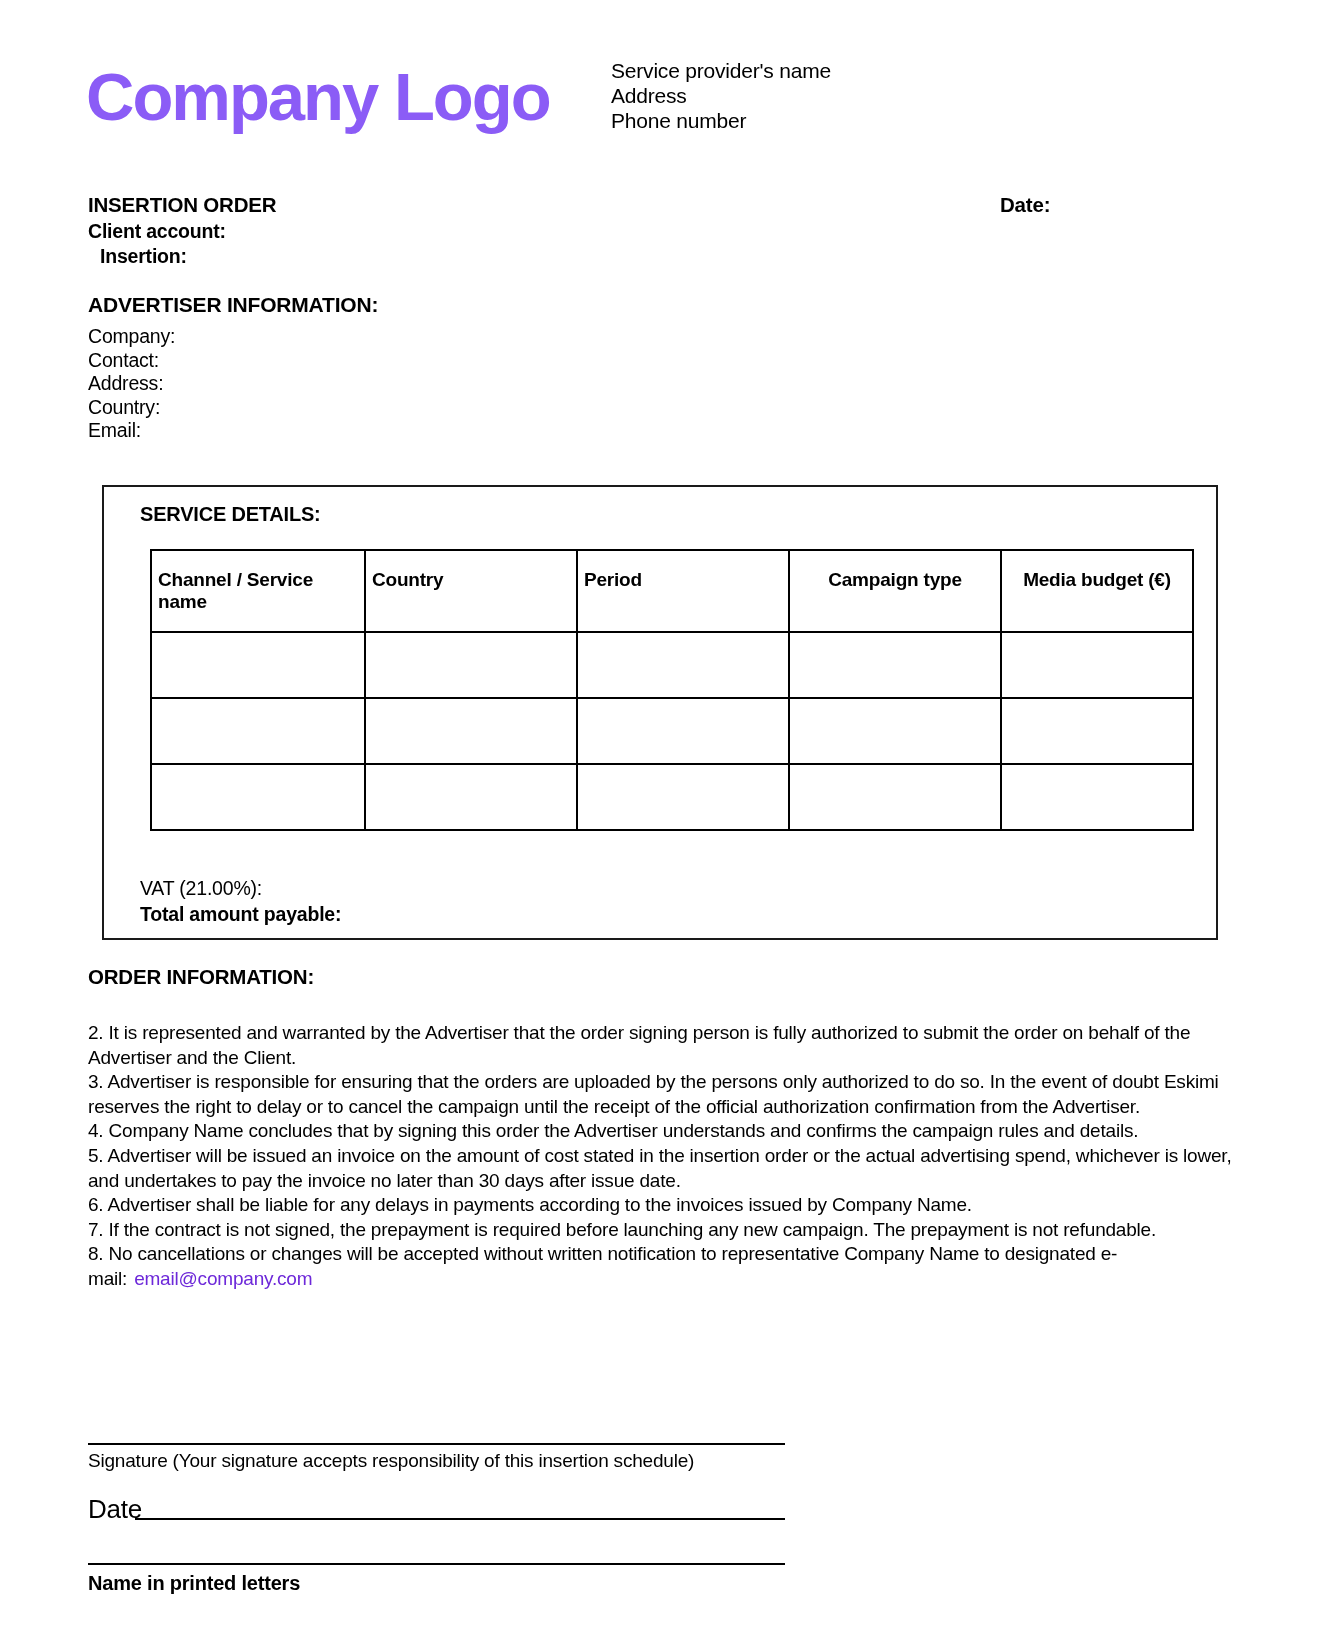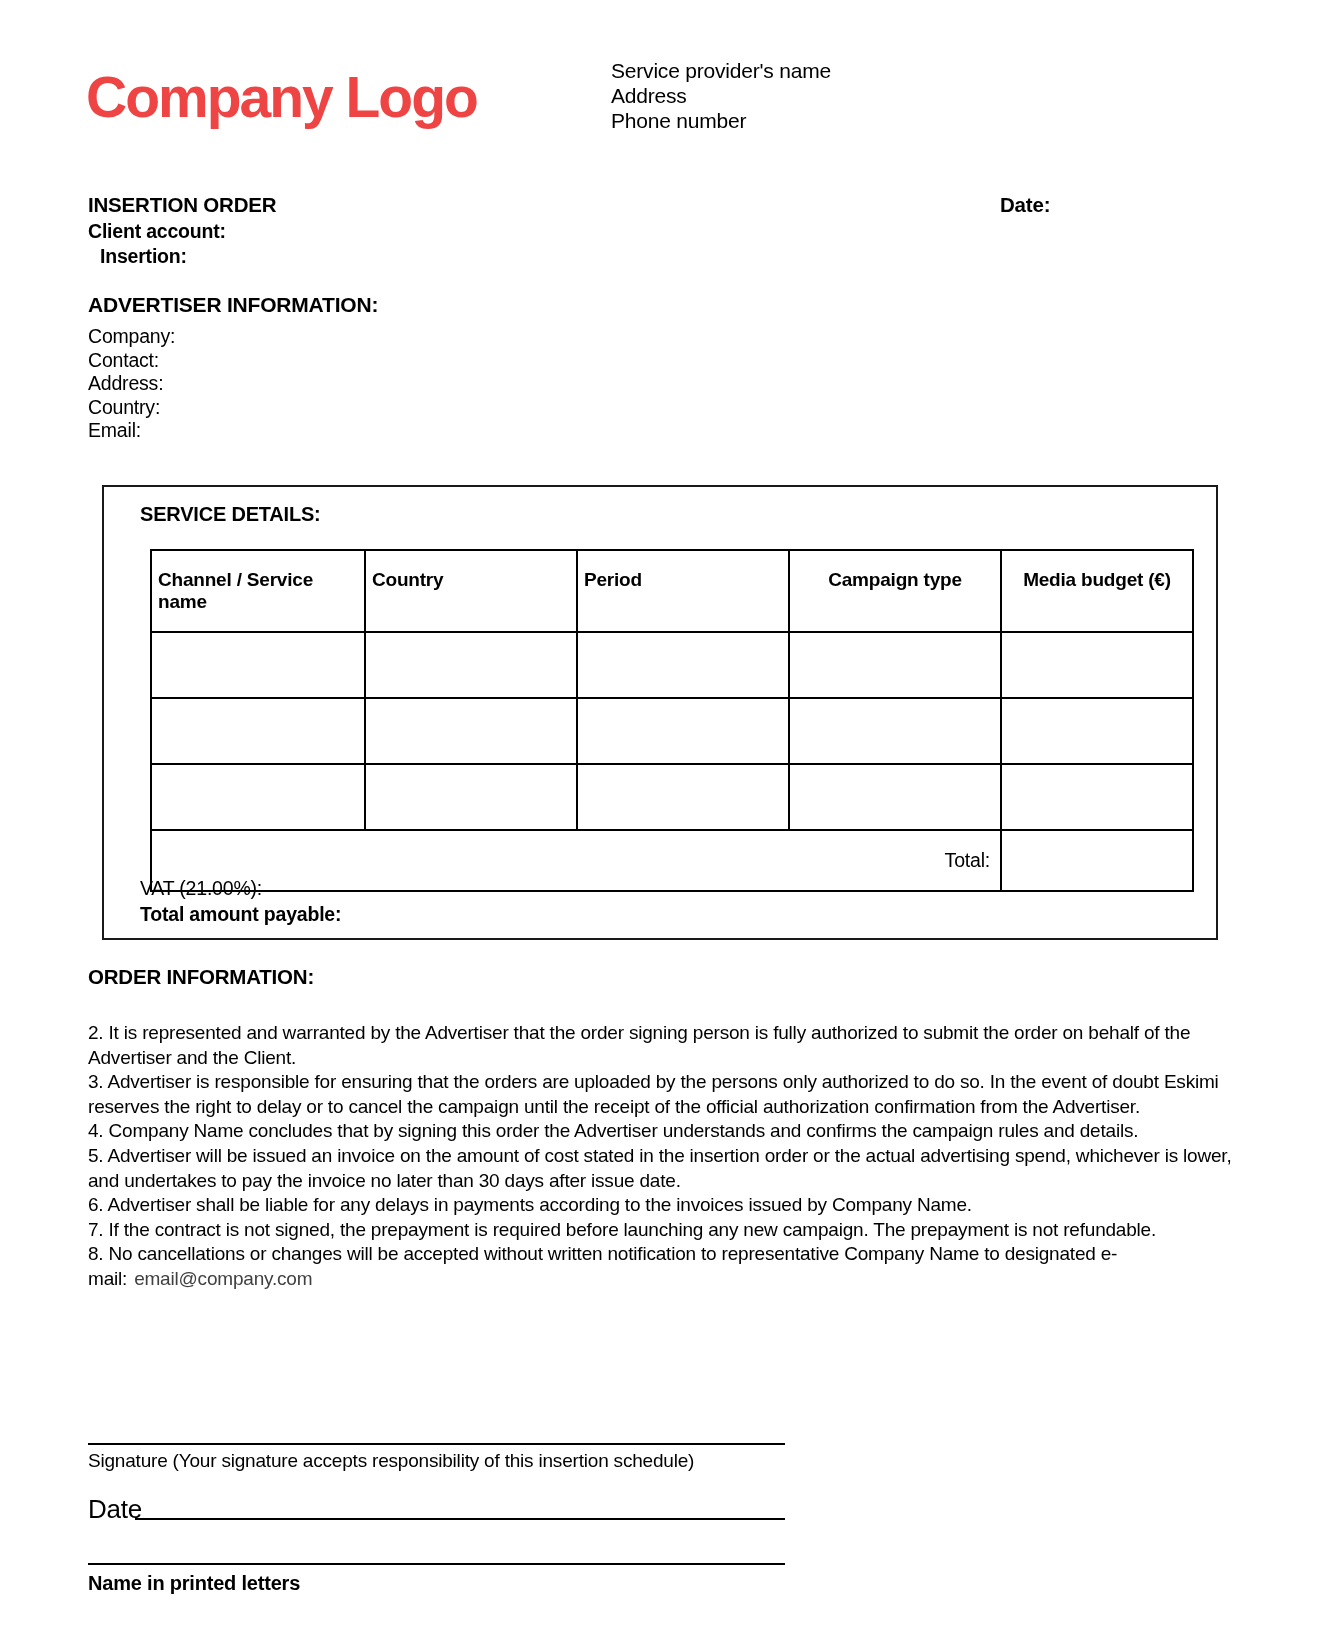--- a/index.html
+++ b/index.html
@@ -4,22 +4,22 @@
 <style>
   * { margin:0; padding:0; box-sizing:border-box; }
   body { background:#ffffff; font-family:"Liberation Sans", sans-serif; color:#000; }
   .page {
     position:relative; width:1325px; height:1641px; background:#ffffff; overflow:hidden;
     letter-spacing:-0.2px;
   }
 
   
   .logo-text {
-    position:absolute; left:86px; top:64px;
-    font-size:57px; font-weight:bold; letter-spacing:-2px; color:#ef4444;
+    position:absolute; left:86px; top:58px;
+    font-size:67px; font-weight:bold; letter-spacing:-2px; color:#8b5cf6;
   }
   .provider-block {
     position:absolute; left:611px; top:58px;
     font-size:21px; line-height:25px; color:#000000;
   }
 
   
   .io-title { position:absolute; left:88px; top:193px; font-size:20.5px; font-weight:bold; }
   .date-label { position:absolute; left:1000px; top:193px; font-size:20.5px; font-weight:bold; }
   .client-account { position:absolute; left:88px; top:220px; font-size:19.5px; font-weight:bold; }
@@ -46,21 +46,21 @@
   .svc-table td { height:66px; font-size:19px; }
   .svc-table tr.total-row td { height:38px; }
   td.total-cell { text-align:right; padding-right:10px; font-size:19.5px; vertical-align:middle; }
   .vat-block { position:absolute; left:36px; top:388px; font-size:19.5px; line-height:26px; }
   .vat-bold { font-weight:bold; }
 
   
   .oi-block { position:absolute; left:88px; top:965px; width:1170px; }
   .oi-title { font-size:20.5px; font-weight:bold; margin-bottom:32px; }
   .oi-item { font-size:19px; line-height:24.6px; }
-  .link { color:#404040; cursor:pointer; margin-left:7px; }
+  .link { color:#6d28d9; cursor:pointer; margin-left:7px; }
 
   
   .sig-line1 { position:absolute; left:88px; top:1443px; width:697px; border-top:2px solid #000; }
   .sig-caption { position:absolute; left:88px; top:1450px; font-size:19px; }
   .date-row-label { position:absolute; left:88px; top:1494px; font-size:26px; }
   .date-row-line { position:absolute; left:135px; top:1518px; width:650px; border-top:2px solid #000; }
   .sig-line2 { position:absolute; left:88px; top:1563px; width:697px; border-top:2px solid #000; }
   .name-caption { position:absolute; left:88px; top:1572px; font-size:20px; font-weight:bold; }
 </style>
 </head>
@@ -124,24 +124,20 @@
             <td></td>
             <td></td>
         </tr>
         <tr>
           <td></td>
             <td></td>
             <td></td>
             <td></td>
             <td></td>
         </tr>
-        <tr class="total-row">
-          <td class="total-cell" colspan="4">Total:</td>
-          <td></td>
-        </tr>
       </tbody>
     </table>
 
     <div class="vat-block">
       <div>VAT (21.00%):</div>
       <div class="vat-bold">Total amount payable:</div>
     </div>
   </div>
 
   <div class="oi-block">

